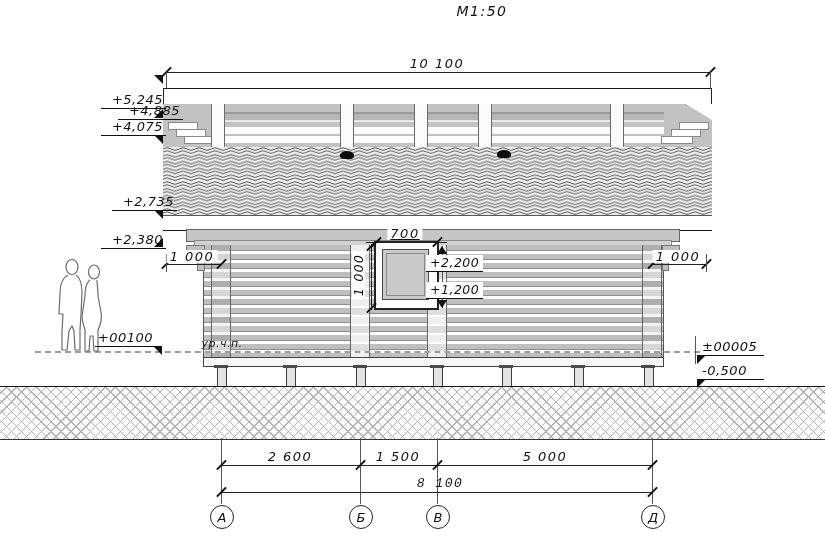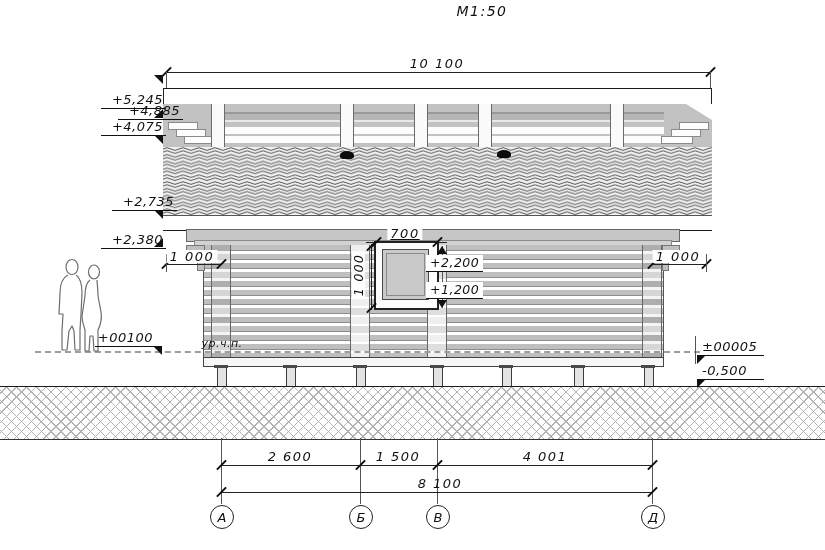--- a/index.html
+++ b/index.html
@@ -238,26 +238,26 @@
   <div class="vline thin" style="left:437px;top:438px;height:66px;"></div>
   <div class="vline thin" style="left:652px;top:438px;height:66px;"></div>
 
   <div class="hline" style="left:221px;top:465px;width:431px;"></div>
   <div class="tick" style="left:214.5px;top:464px;"></div>
   <div class="tick" style="left:353.5px;top:464px;"></div>
   <div class="tick" style="left:430.5px;top:464px;"></div>
   <div class="tick" style="left:645.5px;top:464px;"></div>
   <div class="dtxt nobg" style="left:290px;top:450px;">2 600</div>
   <div class="dtxt nobg" style="left:398px;top:450px;">1 500</div>
-  <div class="dtxt nobg" style="left:545px;top:450px;">4 001</div>
+  <div class="dtxt nobg" style="left:545px;top:450px;">5 000</div>
 
   <div class="hline" style="left:221px;top:492px;width:431px;"></div>
   <div class="tick" style="left:214.5px;top:491px;"></div>
   <div class="tick" style="left:645.5px;top:491px;"></div>
-  <div class="dtxt nobg" style="left:440px;top:477px;">8 100</div>
+  <div class="dtxt nobg" style="left:440px;top:477px;font-family:Liberation Mono, monospace;">8 100</div>
 
   <div class="axis-bubble" style="left:210px;top:505px;">
       <span>А</span>
     </div>
   <div class="axis-bubble" style="left:349px;top:505px;">
       <span>Б</span>
     </div>
   <div class="axis-bubble" style="left:426px;top:505px;">
       <span>В</span>
     </div>

